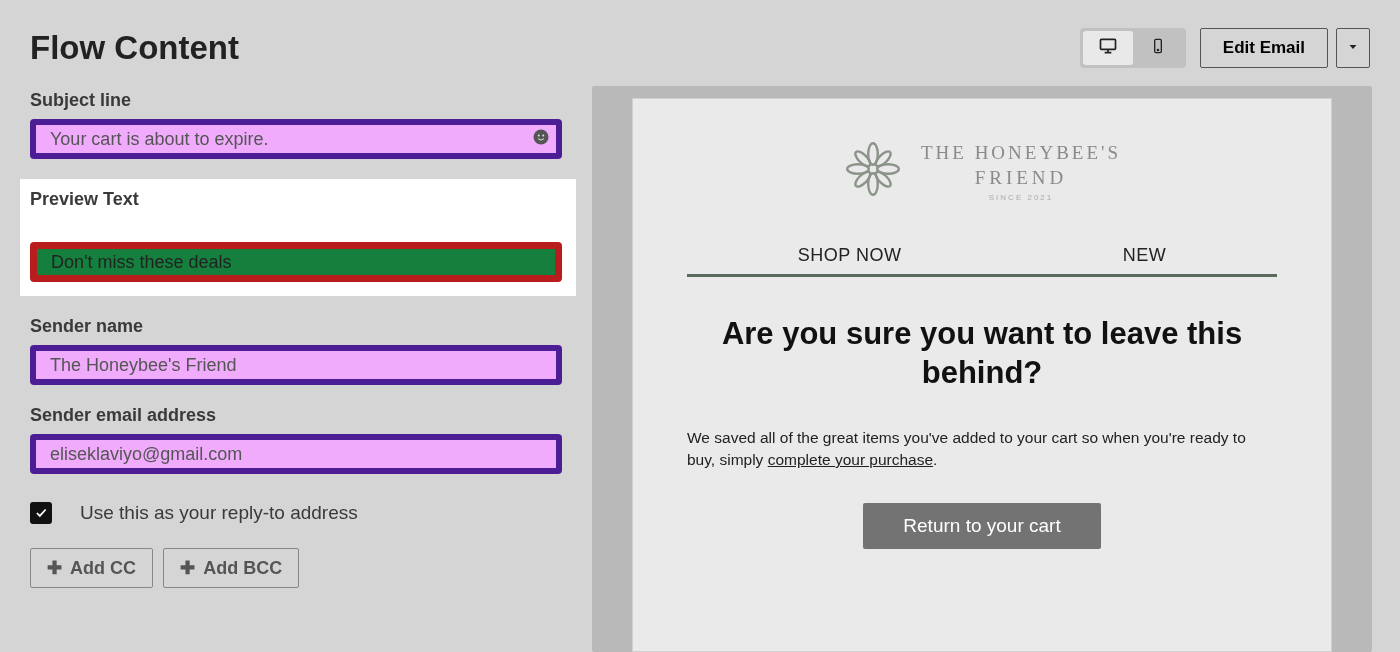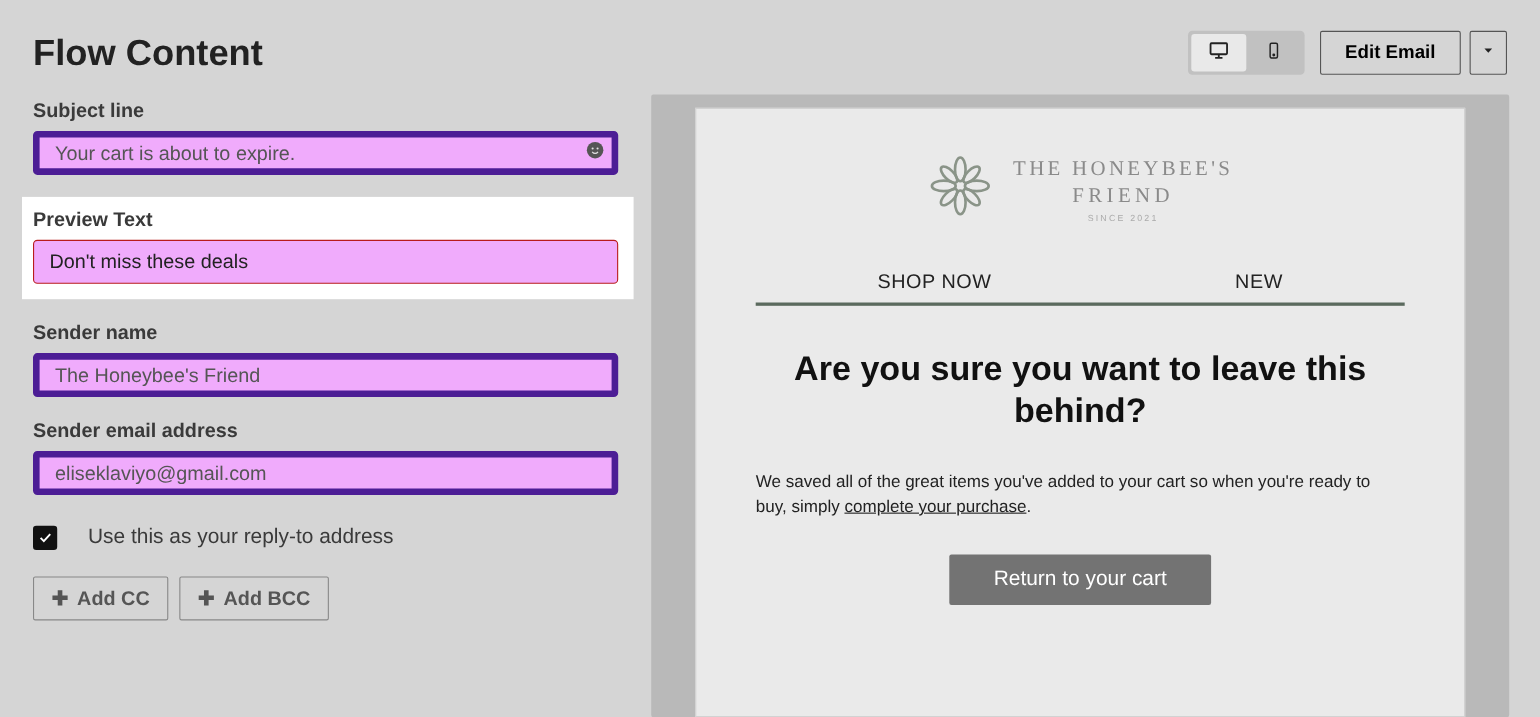--- a/index.html
+++ b/index.html
@@ -110,23 +110,24 @@
   }
 
   
   .field.highlight {
     background: #fff;
     margin-left: -10px;
     margin-right: -14px;
     padding: 10px 14px 14px 10px;
   }
   .field.highlight .input {
-    background: #f0abfc;
-    color: #222;
-    border: 1px solid #b91c1c;
+    background: #15803d;
+    color: #222;
+    border: 7px solid #b91c1c;
+    margin-top: 24px;
   }
 
   .checkbox-row {
     display: flex;
     gap: 28px;
     margin-top: 28px;
     margin-bottom: 24px;
   }
   .checkbox {
     width: 22px; height: 22px;

